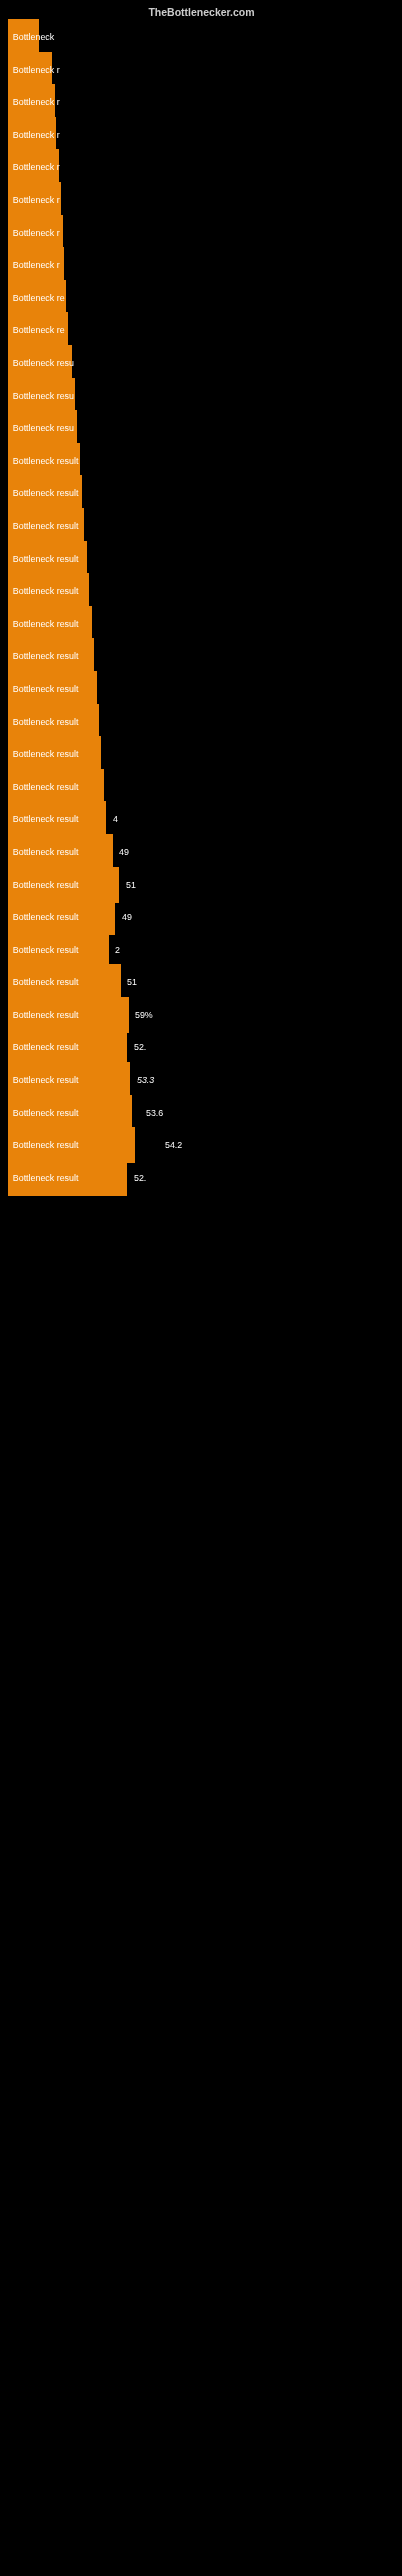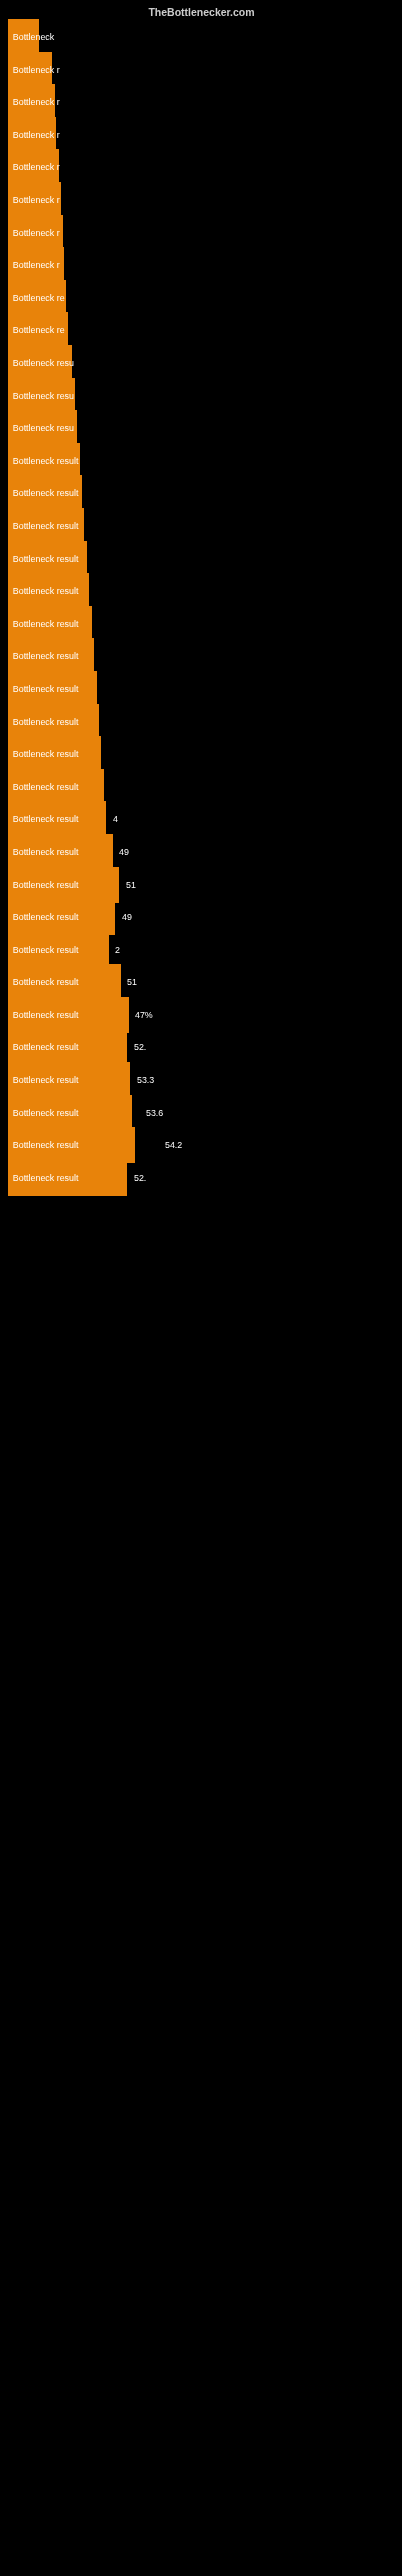--- a/index.html
+++ b/index.html
@@ -187,31 +187,31 @@
       <div class="bar-value" style="position: absolute; left: 107px; right: auto; top: 50%; transform: translateY(-50%); color: rgb(255, 255, 255); font-size: 8.9px;">2</div>
     </div>
     <div class="bar-row">
       <div class="bar-bg" style="width: 113px;"></div>
       <div class="bar-label" style="width: 113px; min-width: 113px;">Bottleneck result</div>
       <div class="bar-value" style="position: absolute; left: 119px; right: auto; top: 50%; transform: translateY(-50%); color: rgb(255, 255, 255); font-size: 8.9px;">51</div>
     </div>
     <div class="bar-row">
       <div class="bar-bg" style="width: 121px;"></div>
       <div class="bar-label" style="width: 121px; min-width: 121px;">Bottleneck result</div>
-      <div class="bar-value" style="position: absolute; left: 127px; right: auto; top: 50%; transform: translateY(-50%); color: rgb(255, 255, 255); font-size: 8.9px;">47%</div>
+      <div class="bar-value" style="position: absolute; left: 127px; right: auto; top: 50%; transform: translateY(-50%); color: rgb(255, 255, 255); font-size: 8.9px;">59%</div>
     </div>
     <div class="bar-row">
       <div class="bar-bg" style="width: 119px;"></div>
       <div class="bar-label" style="width: 119px; min-width: 119px;">Bottleneck result</div>
       <div class="bar-value" style="position: absolute; left: 126px; right: auto; top: 50%; transform: translateY(-50%); color: rgb(255, 255, 255); font-size: 8.9px;">52.</div>
     </div>
     <div class="bar-row">
       <div class="bar-bg" style="width: 122px;"></div>
       <div class="bar-label" style="width: 122px; min-width: 122px;">Bottleneck result</div>
-      <div class="bar-value" style="position: absolute; left: 129px; right: auto; top: 50%; transform: translateY(-50%); color: rgb(255, 255, 255); font-size: 8.9px;">53.3</div>
+      <div class="bar-value" style="position: absolute; left: 129px; right: auto; top: 50%; transform: translateY(-50%); color: rgb(255, 255, 255); font-size: 8.9px; font-style: italic;">53.3</div>
     </div>
     <div class="bar-row">
       <div class="bar-bg" style="width: 124px;"></div>
       <div class="bar-label" style="width: 124px; min-width: 124px;">Bottleneck result</div>
       <div class="bar-value" style="position: absolute; left: 130px; right: auto; top: 50%; transform: translateY(-50%); color: rgb(255, 255, 255); font-size: 8.9px; margin-left: 8px;">53.6</div>
     </div>
     <div class="bar-row">
       <div class="bar-bg" style="width: 127px;"></div>
       <div class="bar-label" style="width: 127px; min-width: 127px;">Bottleneck result</div>
       <div class="bar-value" style="position: absolute; left: 134px; right: auto; top: 50%; transform: translateY(-50%); color: rgb(255, 255, 255); font-size: 8.9px; padding-left: 23px;">54.2</div>

